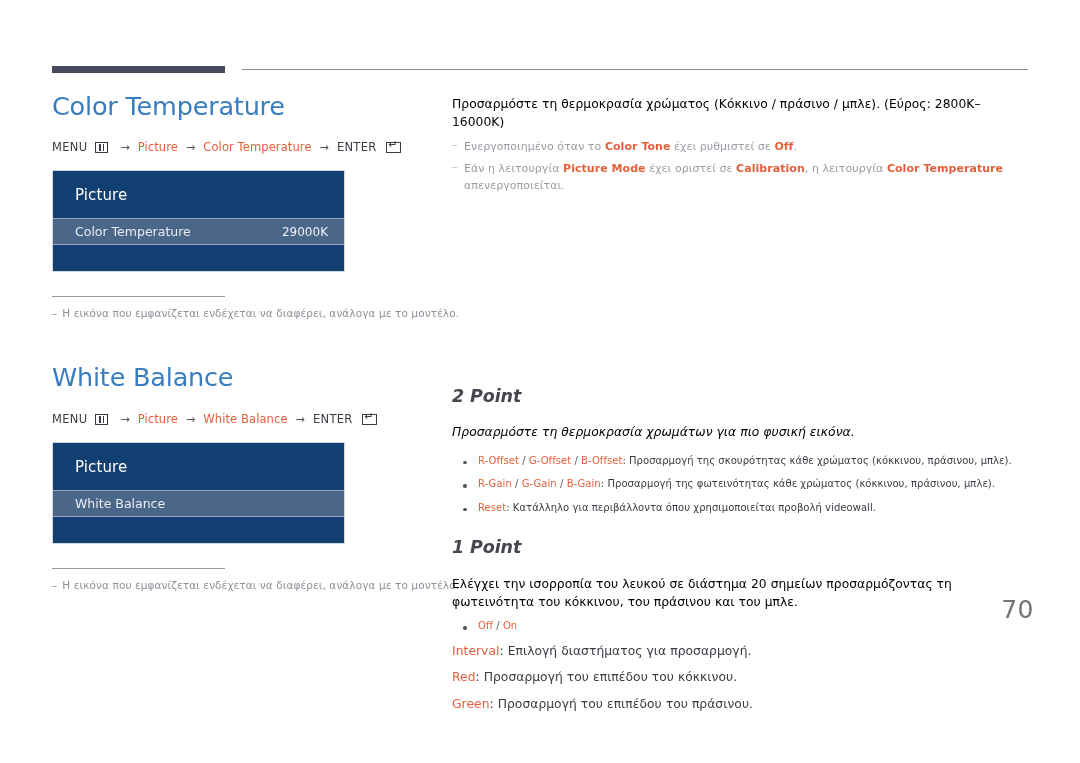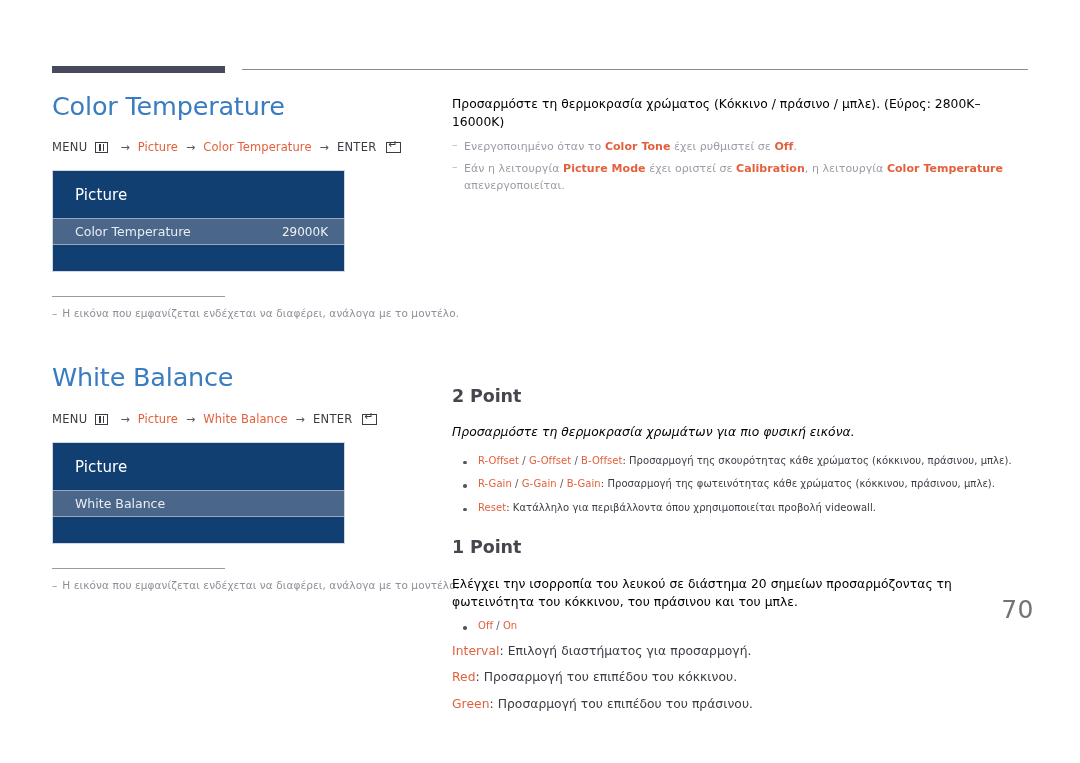--- a/index.html
+++ b/index.html
@@ -58,20 +58,21 @@
     font-weight: 400;
     color: #3a7cc0;
     letter-spacing: -0.2px;
     line-height: 1.1;
   }
   h2.sub-title {
     font-size: 17.5px;
     font-weight: 700;
     color: #46464f;
     letter-spacing: -0.1px;
+    font-style: italic;
   }
 
   
   .menu-path {
     font-size: 11.5px;
     color: #3b3b44;
     letter-spacing: 0.1px;
     white-space: nowrap;
     display: flex;
     align-items: center;

